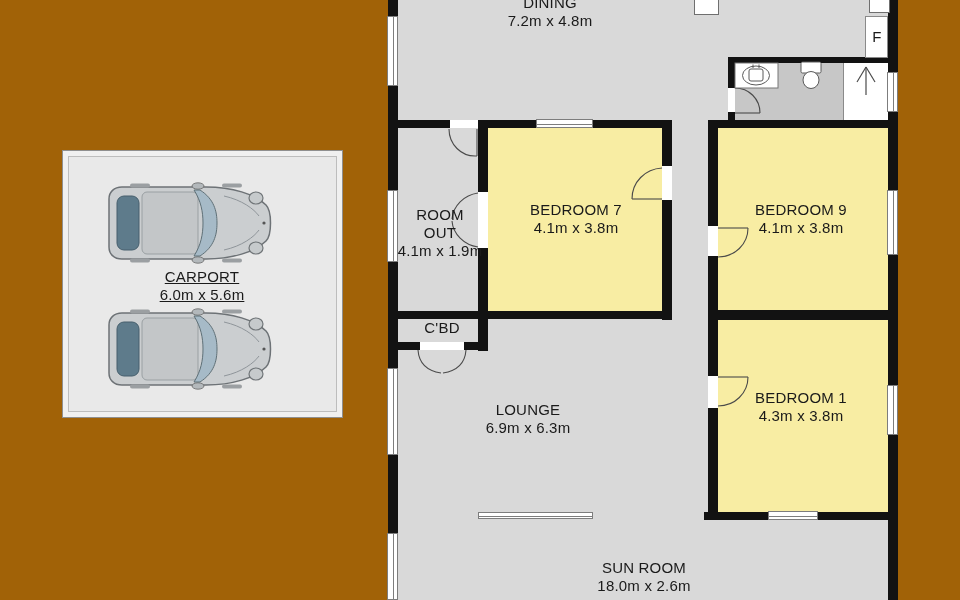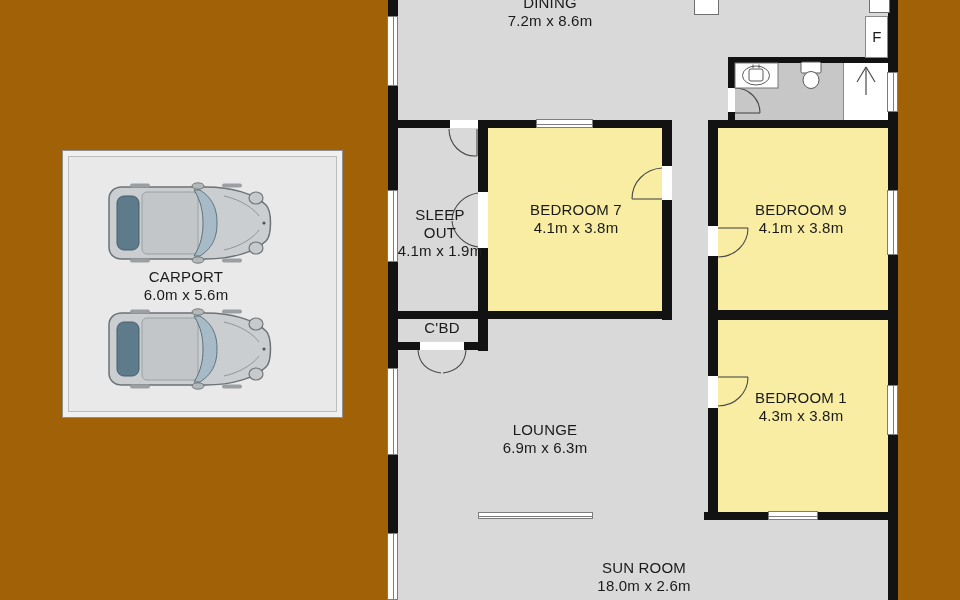--- a/index.html
+++ b/index.html
@@ -194,25 +194,25 @@
     </g>
     <g stroke="#4a4a4a" stroke-width="1.2" fill="none">
       <path d="M866,95 L866,67"></path>
       <path d="M866,67 L857,82"></path>
       <path d="M866,67 L875,82"></path>
     </g>
   </svg>
 
   <div class="lbl" style="left:550px;top:-6px;">
     <span>DINING</span>
-    <span class="dims">7.2m x 8.6m</span>
+    <span class="dims">7.2m x 4.8m</span>
   </div>
 
   <div class="lbl" style="left:440px;top:206px;">
-    <span class="wrap2" style="display:inline-block;">SLEEP OUT</span>
+    <span class="wrap2" style="display:inline-block;">ROOM OUT</span>
     <span class="dims">4.1m x 1.9m</span>
   </div>
 
   <div class="lbl" style="left:576px;top:201px;">
     <span>BEDROOM 7</span>
     <span class="dims">4.1m x 3.8m</span>
   </div>
 
   <div class="lbl" style="left:801px;top:201px;">
     <span>BEDROOM 9</span>
@@ -221,31 +221,31 @@
 
   <div class="lbl" style="left:801px;top:389px;">
     <span>BEDROOM 1</span>
     <span class="dims">4.3m x 3.8m</span>
   </div>
 
   <div class="lbl" style="left:442px;top:319px;">
     <span>C'BD</span>
   </div>
 
-  <div class="lbl" style="left:545px;top:401px;margin-top:20px;">
+  <div class="lbl" style="left:528px;top:401px;">
     <span>LOUNGE</span>
     <span class="dims">6.9m x 6.3m</span>
   </div>
 
   <div class="lbl" style="left:644px;top:559px;">
     <span>SUN ROOM</span>
     <span class="dims">18.0m x 2.6m</span>
   </div>
 
-  <div class="lbl" style="left:186px;top:268px;">
+  <div class="lbl" style="left:202px;top:268px;text-decoration:underline;">
     <span>CARPORT</span>
     <span class="dims">6.0m x 5.6m</span>
   </div>
 
   <div class="lbl" style="left:877px;top:28px;">
     <span>F</span>
   </div>
 
 </div>
 

